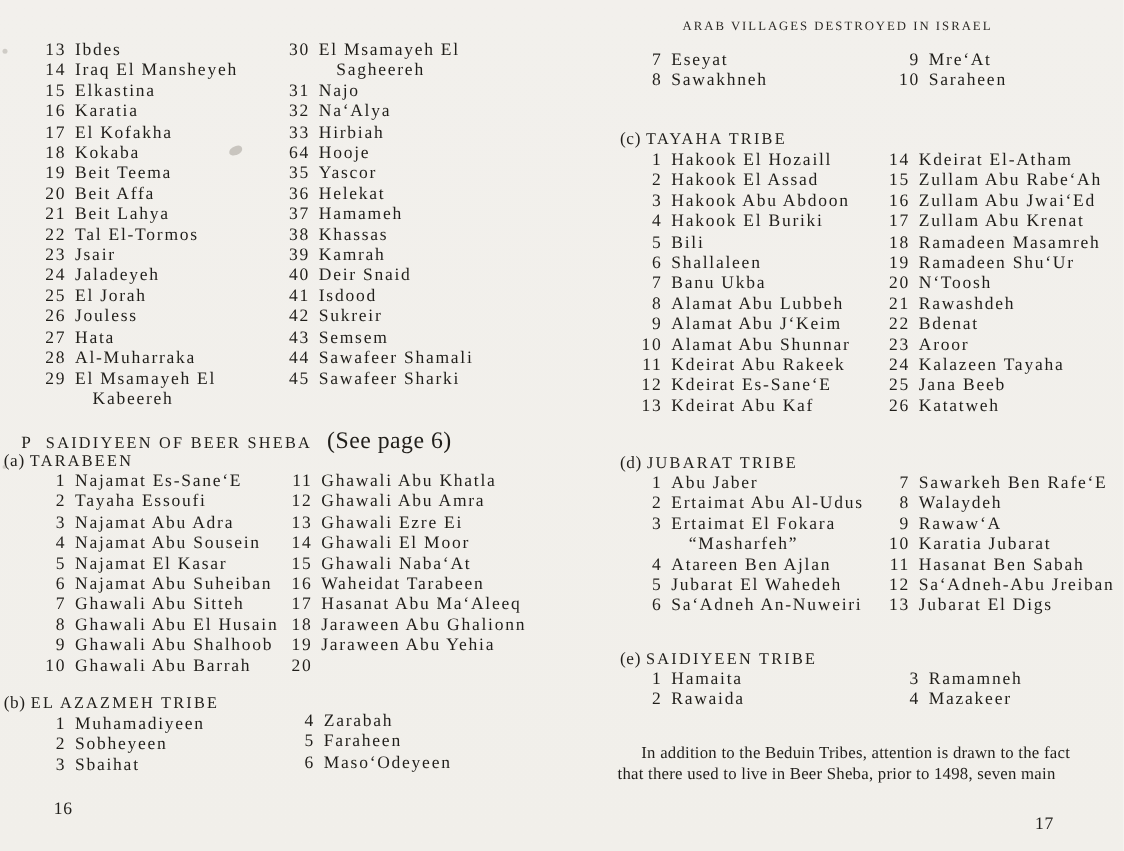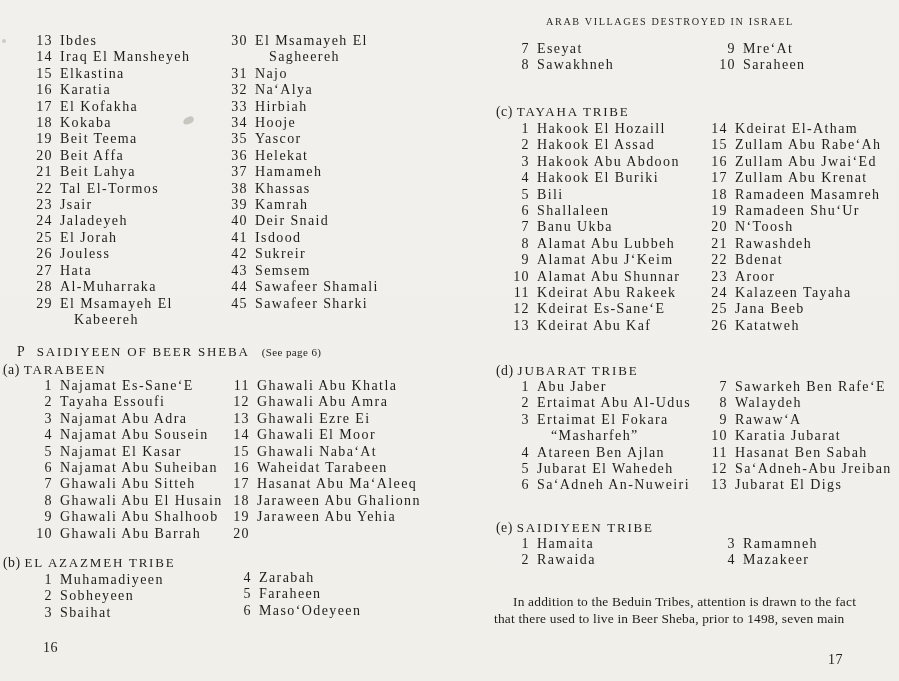--- a/index.html
+++ b/index.html
@@ -16,21 +16,21 @@
   .vlist{position:absolute;font-size:14px;letter-spacing:1.4px;}
   .vrow{display:flex;line-height:16.4px;white-space:nowrap;}
   .vnum{flex:0 0 36px;width:36px;text-align:right;}
   .vname{margin-left:7px;}
   .vcont{margin-left:21px;}
 
   .sec-head{position:absolute;white-space:nowrap;}
   .sec-label{font-size:13.8px;letter-spacing:0.5px;margin-right:4px;}
   .sec-title{font-size:13px;letter-spacing:1.8px;}
   .dh-letter{font-size:13.8px;letter-spacing:1px;margin-right:11px;}
-  .dh-note{font-size:11px;letter-spacing:0.4px;margin-left:12px;margin-top:29px;}
+  .dh-note{font-size:19px;letter-spacing:0.4px;margin-left:12px;margin-top:29px;}
 
   .running-header{
     position:absolute;top:16px;left:-10px;width:440px;text-align:center;
     font-size:10.2px;letter-spacing:1.6px;color:#2b2925;
   }
   .page-num{position:absolute;font-size:14px;letter-spacing:0.5px;}
   #page-num-left{left:43px;top:640px;}
   #page-num-right{left:368px;top:652px;}
 
   .paragraph{position:absolute;left:34px;top:593px;width:386px;
@@ -136,21 +136,21 @@
       </div>
       <div class="vrow">
         <span class="vnum">32</span>
         <span class="vname">Na‘Alya</span>
       </div>
       <div class="vrow">
         <span class="vnum">33</span>
         <span class="vname">Hirbiah</span>
       </div>
       <div class="vrow">
-        <span class="vnum">34</span>
+        <span class="vnum">64</span>
         <span class="vname">Hooje</span>
       </div>
       <div class="vrow">
         <span class="vnum">35</span>
         <span class="vname">Yascor</span>
       </div>
       <div class="vrow">
         <span class="vnum">36</span>
         <span class="vname">Helekat</span>
       </div>

